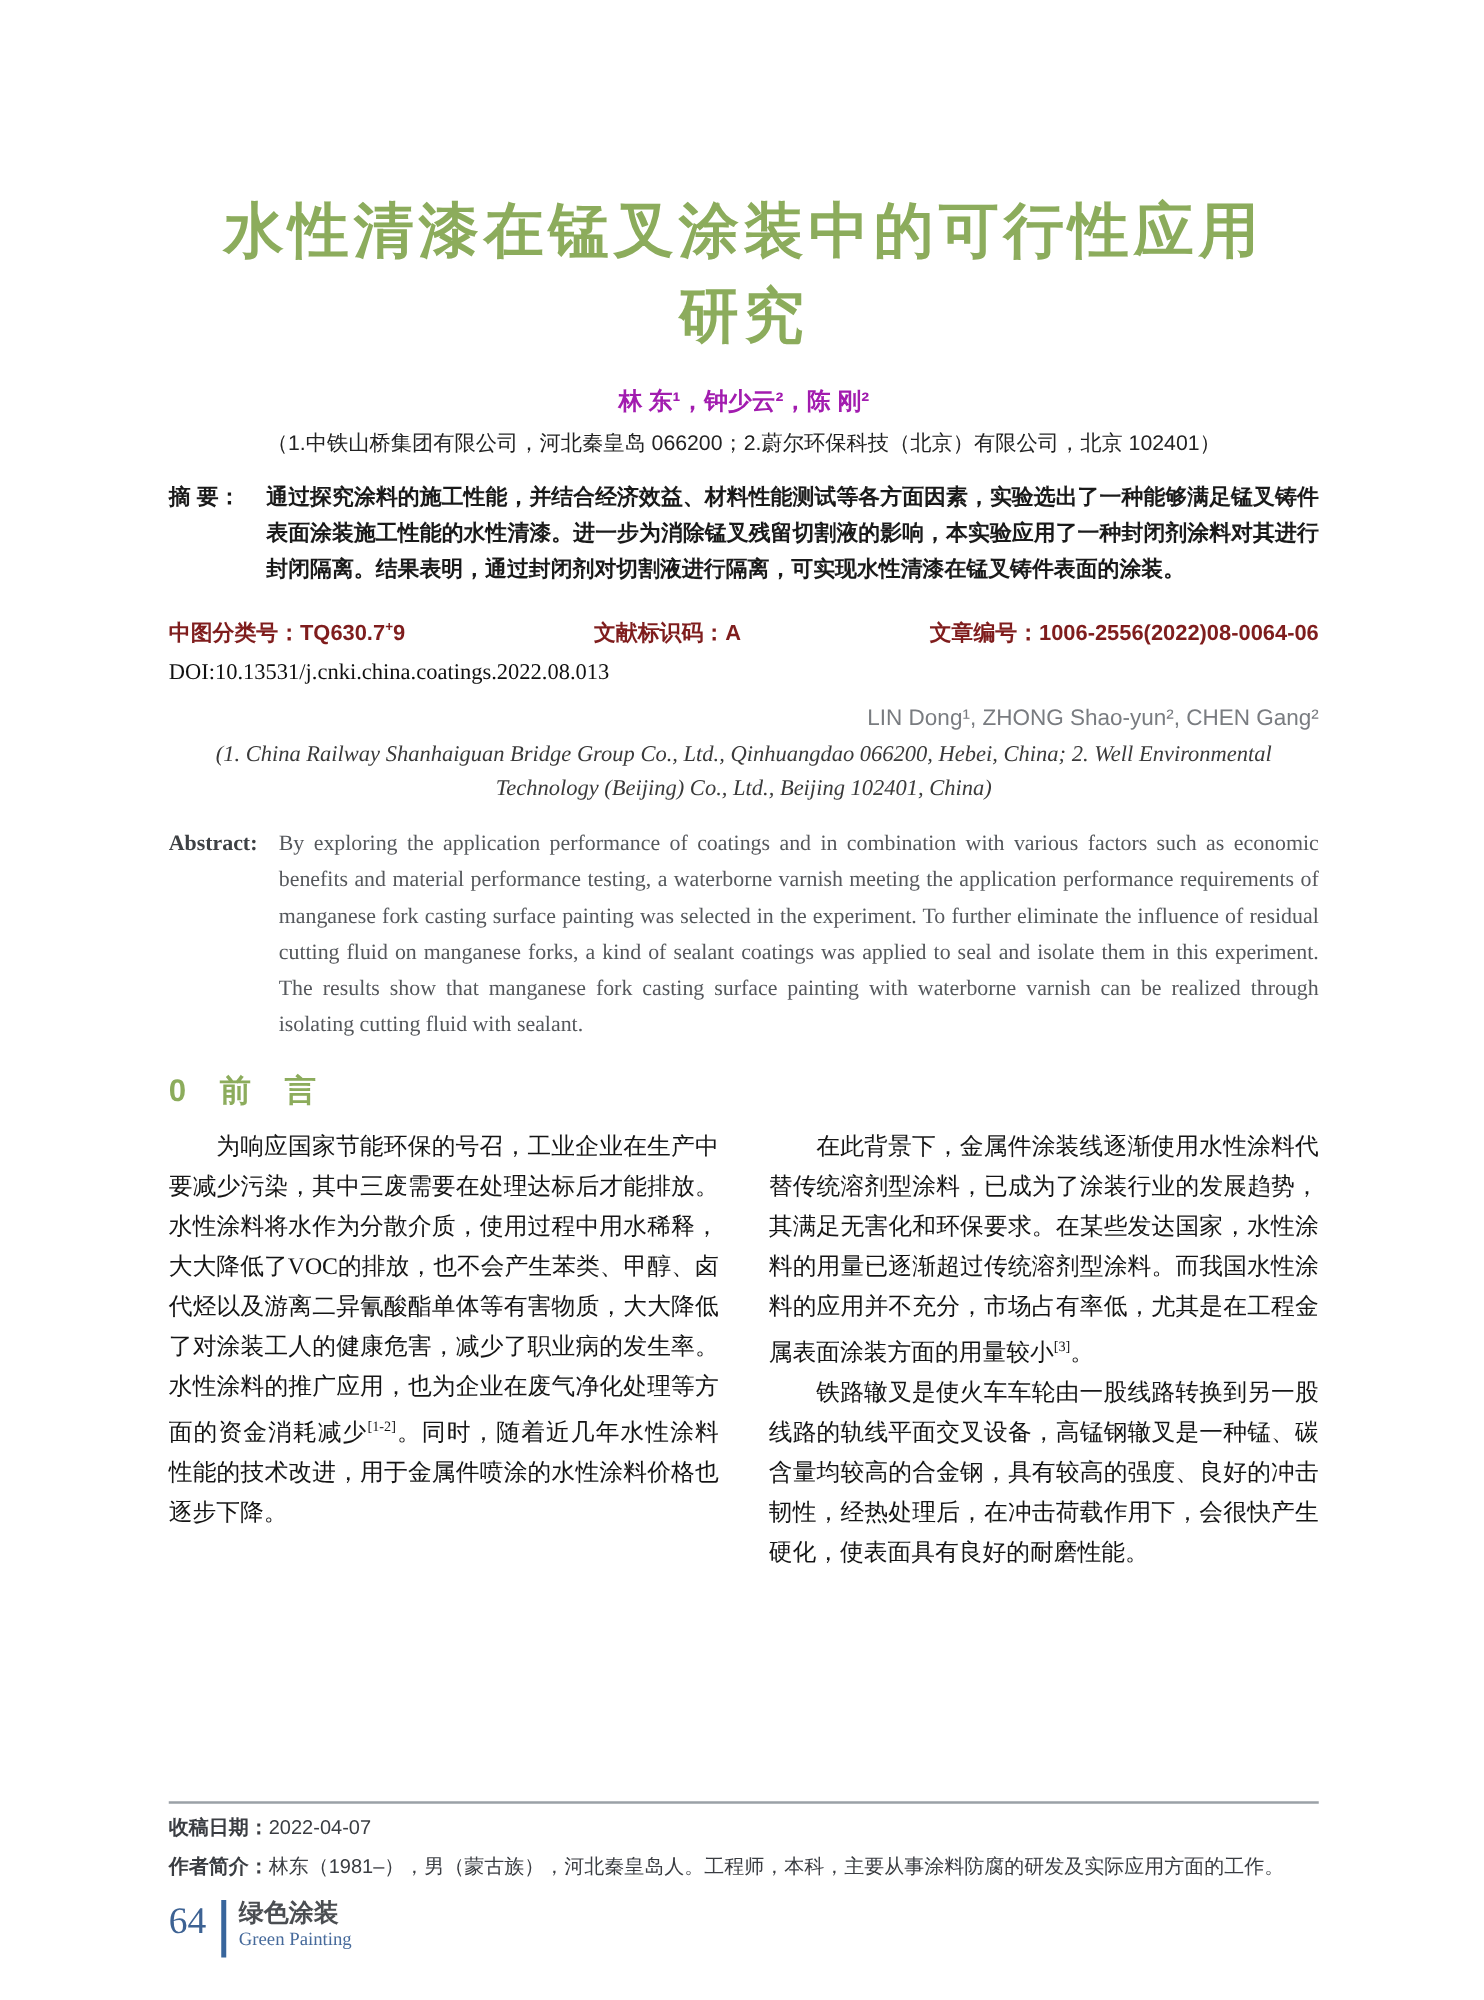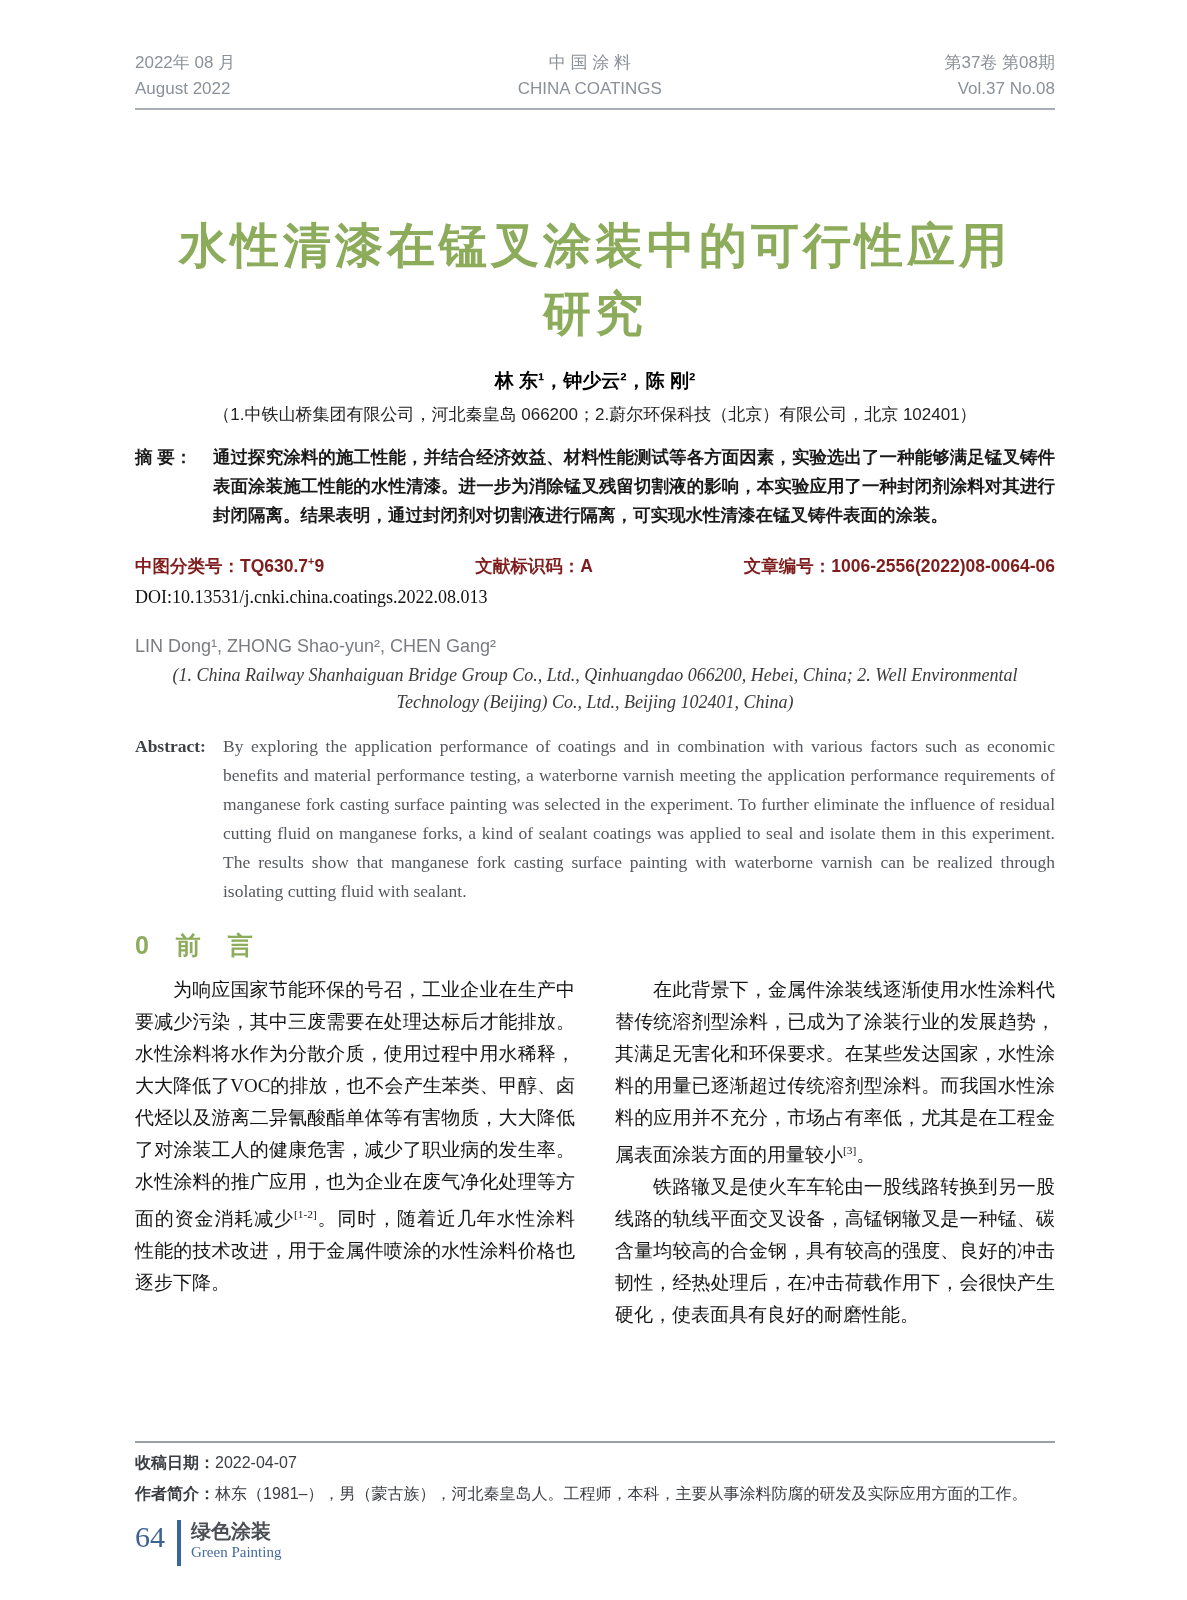--- a/index.html
+++ b/index.html
@@ -19,41 +19,41 @@
   .jh-cell{white-space:nowrap;}
   .jh-center{text-align:center;}
   .jh-right{text-align:right;}
 
   
   .cn-title{
     margin-top:102px;text-align:center;
     color:#8cac5c;font-weight:bold;font-size:48px;line-height:68px;
     letter-spacing:4px;
   }
-  .cn-authors{margin-top:20px;text-align:center;font-size:19px;color:#000000;font-weight:600;}
+  .cn-authors{margin-top:20px;text-align:center;font-size:19px;color:#a21caf;font-weight:600;}
   .cn-affil{margin-top:9px;text-align:center;font-size:17px;color:#222222;}
 
   
   .abstract-cn{margin-top:17px;display:flex;font-size:17.5px;line-height:29px;color:#1a1a1a;font-weight:600;}
   .abstract-cn .label{flex:0 0 78px;font-weight:800;}
   .abstract-cn .text{flex:1;text-align:justify;}
   .keywords-cn{margin-top:2px;display:flex;font-size:17.5px;line-height:29px;font-weight:600;color:#1a1a1a;}
   .keywords-cn .label{flex:0 0 78px;font-weight:800;}
   .meta-row{margin-top:24px;display:flex;justify-content:space-between;font-size:17.5px;font-weight:700;color:#7f1d1d;}
   .meta-item{white-space:nowrap;}
   .meta-item sup{font-size:0.62em;}
   .doi-line{margin-top:9px;font-family:"Liberation Serif",serif;font-size:18px;color:#101010;}
 
   
   .en-title{
     margin-top:34px;text-align:center;
     font-family:"Liberation Serif",serif;font-weight:bold;
     font-size:32px;line-height:45px;color:#7da052;
   }
-  .en-authors{margin-top:28px;text-align:left;font-size:18px;color:#797c80;}
+  .en-authors{margin-top:16px;text-align:right;font-size:18px;color:#797c80;}
   .en-affil{
     margin-top:5px;text-align:center;
     font-family:"Liberation Serif",serif;font-style:italic;
     font-size:18px;line-height:27px;color:#3a3a3a;
   }
 
   
   .abstract-en{margin-top:16px;display:flex;font-family:"Liberation Serif",serif;font-size:17.5px;line-height:29px;color:#55585c;}
   .abstract-en .label{flex:0 0 88px;font-weight:bold;color:#3e4144;}
   .abstract-en .text{flex:1;text-align:justify;}
@@ -87,34 +87,20 @@
   .pf-bar{width:4px;height:46px;background:#38659c;margin:0 10px 0 12px;}
   .pf-col-cn{font-size:20px;font-weight:bold;color:#4b4e52;line-height:1.15;}
   .pf-col-en{font-family:"Liberation Serif",serif;font-size:15px;color:#466a9b;line-height:1.2;}
 </style>
 </head>
 <body>
 
 <div class="page">
   <div class="content">
 
-    <div class="journal-header">
-      <div class="jh-cell jh-left">
-        <div>2022年 08 月</div>
-        <div>August 2022</div>
-      </div>
-      <div class="jh-cell jh-center">
-        <div>中 国 涂 料</div>
-        <div>CHINA COATINGS</div>
-      </div>
-      <div class="jh-cell jh-right">
-        <div>第37卷 第08期</div>
-        <div>Vol.37  No.08</div>
-      </div>
-    </div>
 
     <div class="cn-title">
       <div>水性清漆在锰叉涂装中的可行性应用</div>
       <div>研究</div>
     </div>
 
     <div class="cn-authors">林 东¹，钟少云²，陈 刚²</div>
     <div class="cn-affil">（1.中铁山桥集团有限公司，河北秦皇岛 066200；2.蔚尔环保科技（北京）有限公司，北京 102401）</div>
 
     <div class="abstract-cn">

